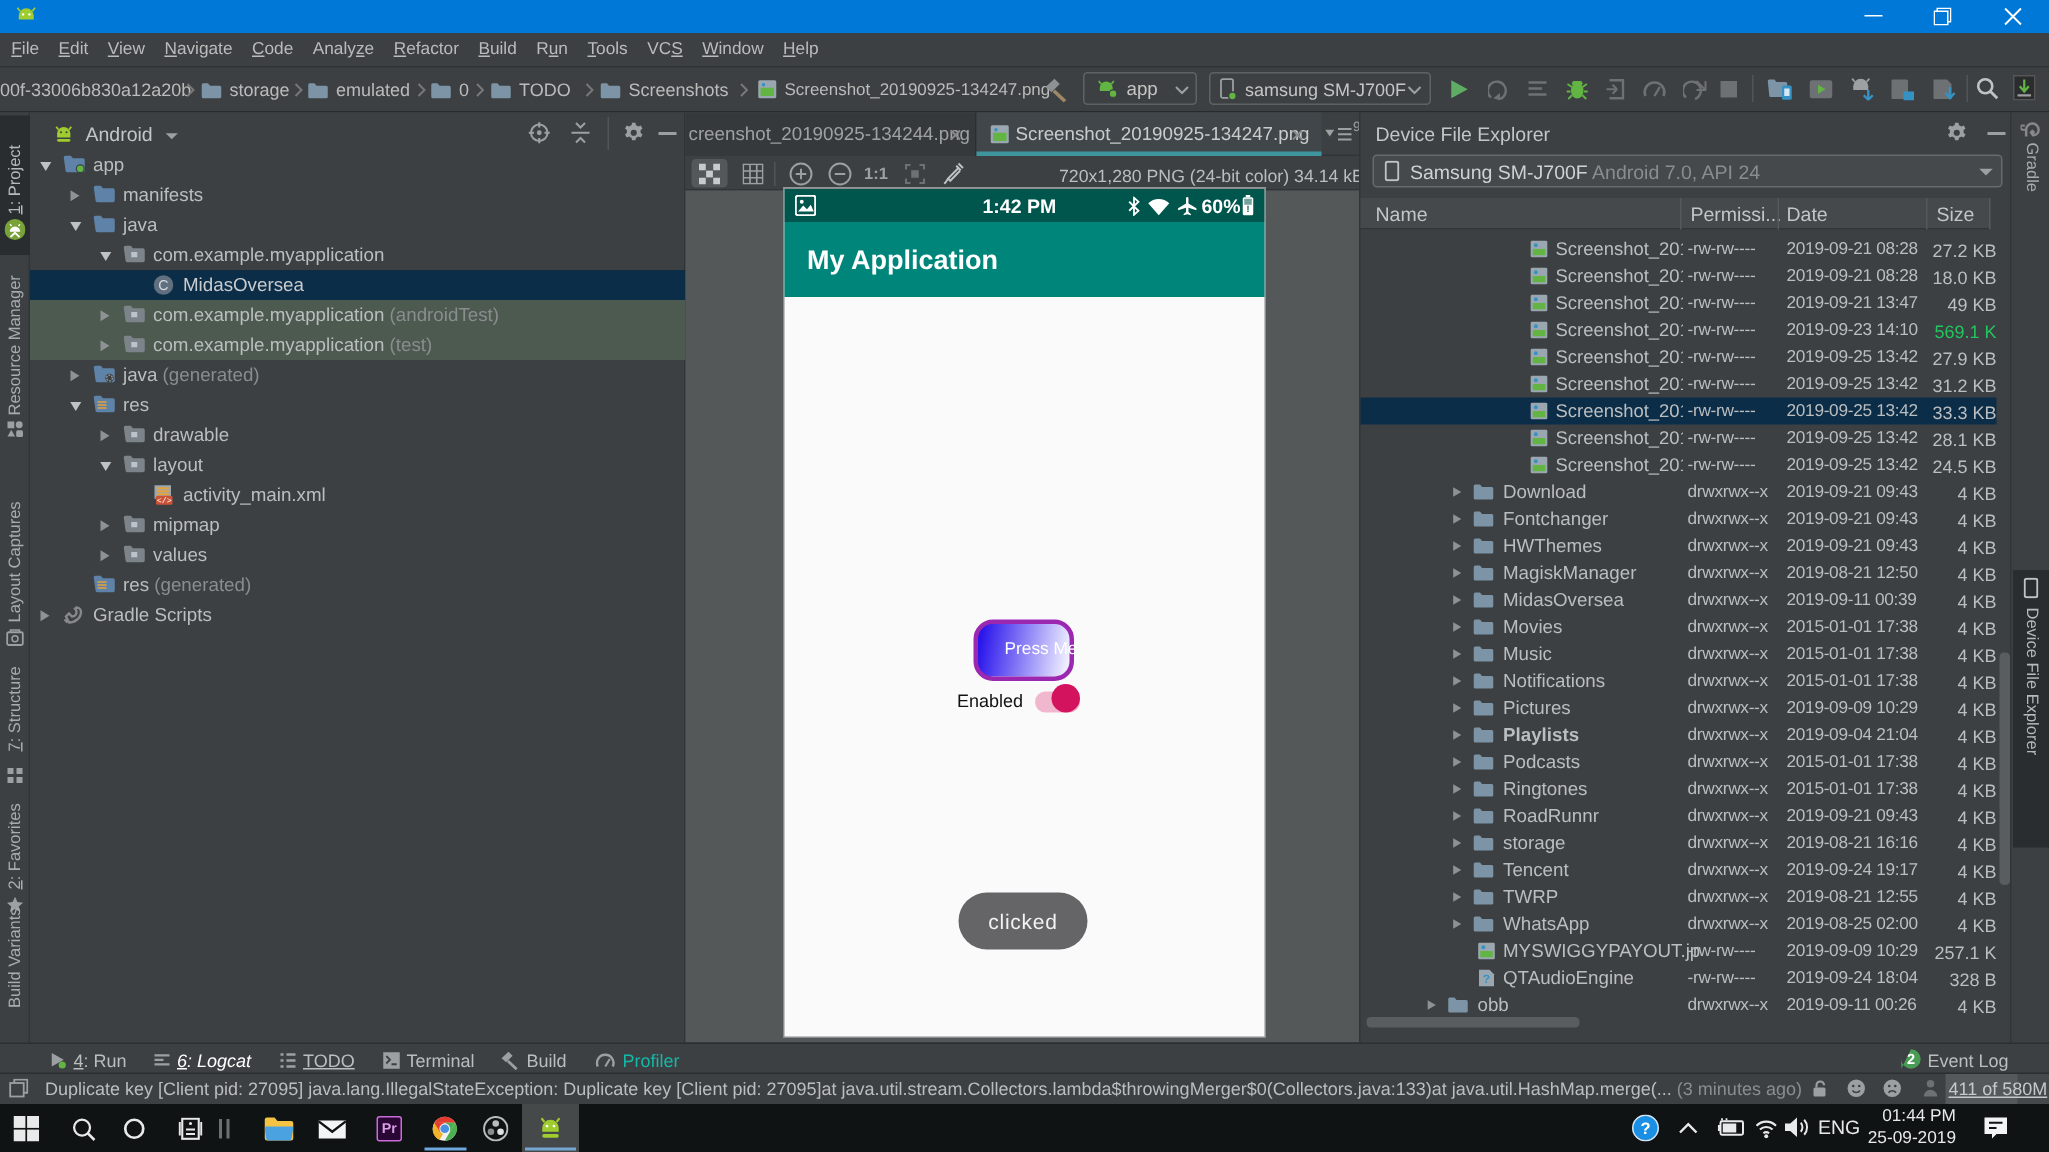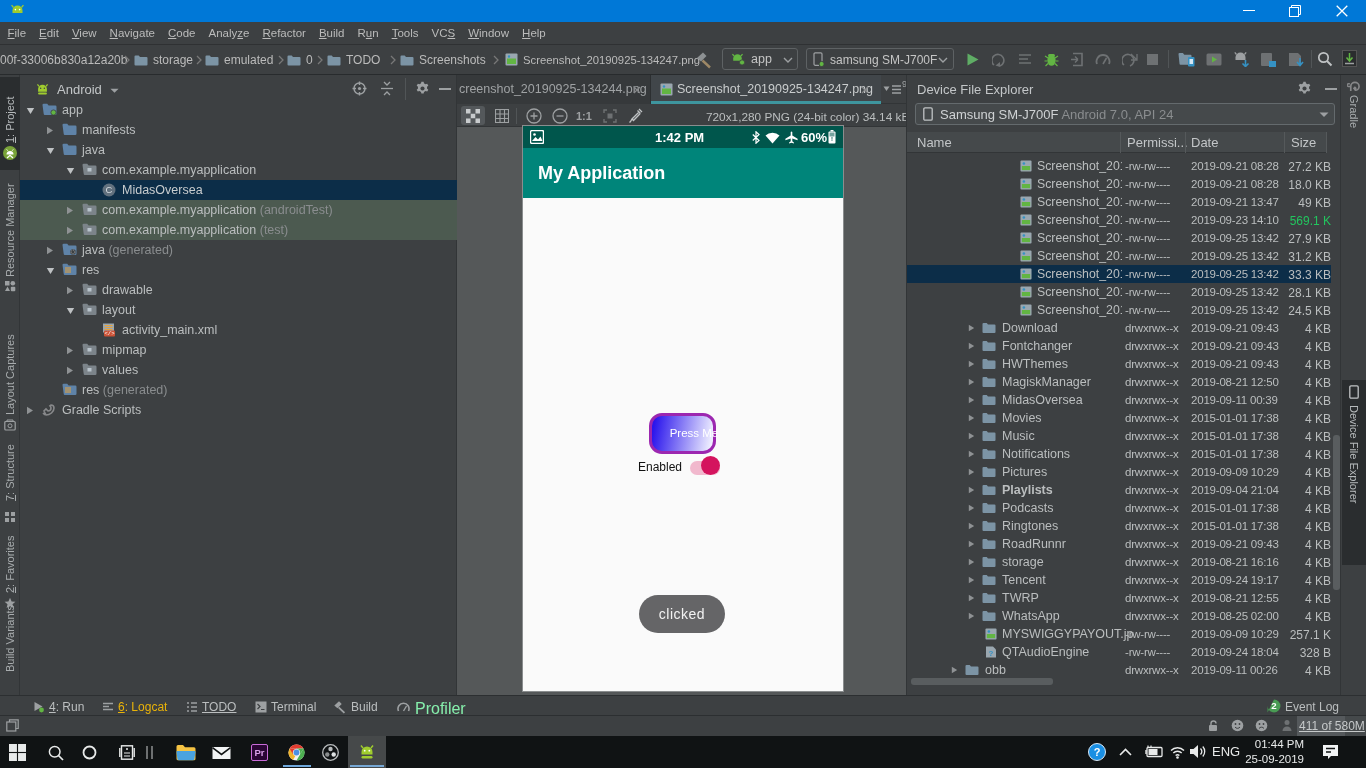--- a/index.html
+++ b/index.html
@@ -795,51 +795,52 @@
     </div>
     <div class="abs" style="left:0;top:695px;width:1366px;height:21px;background:#3d4042;border-top:1px solid #2c2f31;border-bottom:1px solid #2c2f31;">
       <svg class="abs" style="left:33px;top:5px" width="12" height="12" viewBox="0 0 12 12">
         <path d="M1.5 1 L9.5 5.5 L1.5 10 Z" fill="#9da0a2"></path>
         <circle cx="8.5" cy="9" r="2.4" fill="#62b543"></circle>
       </svg>
       <div class="abs" style="left:49px;top:4px;font-size:12px;color:#bbbebf;"><span style="text-decoration:underline">4</span>: Run</div>
       <svg class="abs" style="left:102px;top:5px" width="12" height="12" viewBox="0 0 12 12">
         <path d="M1 2.5 h10 M1 5.5 h6 M1 8.5 h10" stroke="#9da0a2" stroke-width="1.5"></path>
       </svg>
-      <div class="abs" style="left:118px;top:4px;font-size:12px;color:#eab308;"><span style="text-decoration:underline">6</span>: Logcat</div>
+      <div class="abs" style="left:118px;top:4px;font-size:12px;color:#ffffff;font-style:italic;"><span style="text-decoration:underline">6</span>: Logcat</div>
       <svg class="abs" style="left:186px;top:5px" width="12" height="12" viewBox="0 0 12 12">
         <path d="M1 2 h2 M1 6 h2 M1 10 h2 M5 2 h6 M5 6 h6 M5 10 h6" stroke="#9da0a2" stroke-width="1.6"></path>
       </svg>
       <div class="abs" style="left:202px;top:4px;font-size:12px;color:#bbbebf;text-decoration:underline;">TODO</div>
       <svg class="abs" style="left:255px;top:5px" width="12" height="12" viewBox="0 0 12 12">
         <rect x="0.5" y="0.5" width="11" height="11" fill="#9da0a2"></rect>
         <path d="M2.5 3 L5 5.5 L2.5 8 M6 8.5 H9.5" stroke="#3d4042" stroke-width="1.2" fill="none"></path>
       </svg>
       <div class="abs" style="left:271px;top:4px;font-size:12px;color:#bbbebf;">Terminal</div>
       <svg class="abs" style="left:332px;top:4px" width="14" height="14" viewBox="0 0 18 18">
         <path d="M3 7 L9 1.5 L12.5 5 L7 10.5 Z" fill="#9da0a2"></path>
         <path d="M8.5 9.5 L16 16.5" stroke="#9da0a2" stroke-width="2.4"></path>
       </svg>
       <div class="abs" style="left:351px;top:4px;font-size:12px;color:#bbbebf;">Build</div>
       <svg class="abs" style="left:397px;top:5px" width="13" height="12" viewBox="0 0 13 12">
         <path d="M1.5 10 A5.5 5.5 0 1 1 11.5 10" fill="none" stroke="#9da0a2" stroke-width="1.6"></path>
         <path d="M6.5 10 L9.5 5" stroke="#9da0a2" stroke-width="1.4"></path>
       </svg>
-      <div class="abs" style="left:415px;top:4px;font-size:16px;color:#86efac;">Profiler</div>
+      <div class="abs" style="left:415px;top:4px;font-size:12px;color:#14b8a6;">Profiler</div>
       <svg class="abs" style="left:1267px;top:3px" width="14" height="14" viewBox="0 0 13 13">
         <path d="M6.5 0.5 a6 6 0 1 1 -6 6 l0 6 Z" fill="#499c54"></path>
         <text x="6.5" y="9.6" font-size="9" fill="#fff" text-anchor="middle" font-weight="bold">2</text>
       </svg>
       <div class="abs" style="left:1285px;top:4px;font-size:12px;color:#bbbebf;">Event Log</div>
     </div>
     <div class="abs" style="left:0;top:716px;width:1366px;height:20px;background:#3d4042;">
       <svg class="abs" style="left:6px;top:3px" width="13" height="13" viewBox="0 0 13 13">
         <rect x="0.8" y="3" width="9" height="9" fill="none" stroke="#9da0a2" stroke-width="1.2"></rect>
         <path d="M3.5 3 V0.8 H12.2 V9.5 H9.8" fill="none" stroke="#9da0a2" stroke-width="1.2"></path>
       </svg>
+      <div class="abs" style="left:30px;top:3px;font-size:12px;color:#bbbebf;white-space:nowrap;">Duplicate key [Client pid: 27095] java.lang.IllegalStateException: Duplicate key [Client pid: 27095]at java.util.stream.Collectors.lambda$throwingMerger$0(Collectors.java:133)at java.util.HashMap.merge(... <span style="color:#8a8d8f">(3 minutes ago)</span></div>
       <svg class="abs" style="left:1207px;top:4px" width="12" height="12" viewBox="0 0 12 12">
         <rect x="2" y="5" width="8" height="6" rx="1" fill="#9da0a2"></rect>
         <path d="M4 5 V3.5 a2.5 2.5 0 0 1 5 0" fill="none" stroke="#9da0a2" stroke-width="1.4"></path>
       </svg>
       <svg class="abs" style="left:1231px;top:3px" width="13" height="13" viewBox="0 0 13 13">
         <circle cx="6.5" cy="6.5" r="5.8" fill="#9da0a2"></circle>
         <circle cx="4.5" cy="5" r="0.9" fill="#3d4042"></circle>
         <circle cx="8.5" cy="5" r="0.9" fill="#3d4042"></circle>
         <path d="M4 8 a3 3 0 0 0 5 0" fill="none" stroke="#3d4042" stroke-width="1"></path>
       </svg>

